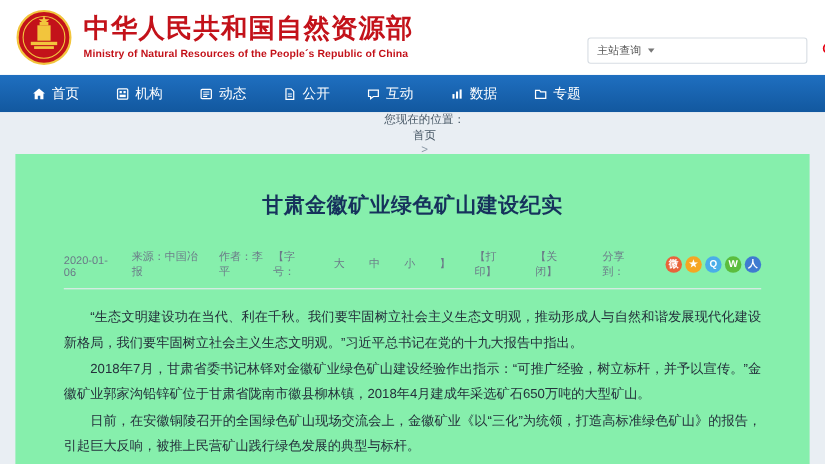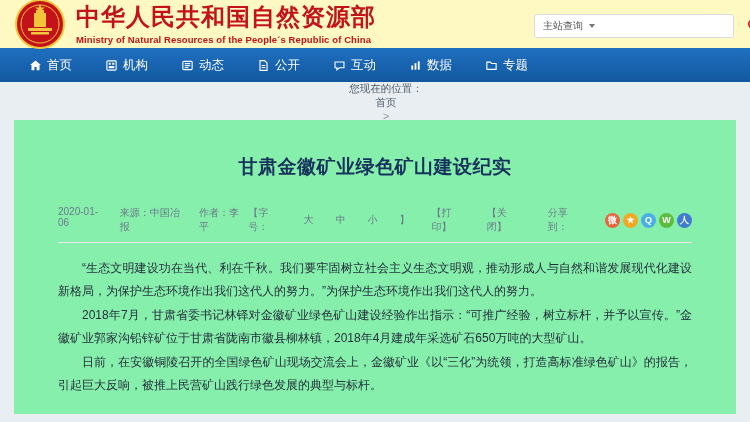--- a/index.html
+++ b/index.html
@@ -6,22 +6,22 @@
   html, body { margin: 0; padding: 0; }
   body {
     width: 750px; height: 422px;
     font-family: "Liberation Sans", sans-serif;
     background: #e9eef3;
     overflow: hidden;
   }
 
   
   .header {
-    background: #fef9c3;
-    height: 48px;
+    background: #ffffff;
+    height: 68px;
     display: flex;
     align-items: center;
     padding: 0 14px;
     position: relative;
   }
   .emblem {
     width: 52px; height: 52px;
     flex: 0 0 52px;
     position: relative;
     margin-right: 10px;
@@ -152,21 +152,21 @@
   }
   .meta-row {
     margin-top: 26px;
     display: flex;
     align-items: center;
     font-size: 10px;
     color: #6b7a88;
     border-bottom: 1px solid #e6eaee;
     padding-bottom: 8px;
   }
-  .meta-left { display: flex; gap: 14px; align-items: flex-start; }
+  .meta-left { display: flex; gap: 14px; align-items: flex-end; }
   .meta-right {
     margin-left: auto;
     display: flex;
     align-items: center;
     gap: 22px;
     font-size: 10px;
     color: #6b7a88;
   }
   .meta-right .mi { cursor: pointer; }
   .share-label { margin-left: 6px; }
@@ -333,17 +333,17 @@
         <span class="sicon" style="background:#e8643a">微</span>
         <span class="sicon" style="background:#f5a623">★</span>
         <span class="sicon" style="background:#4aaee8">Q</span>
         <span class="sicon" style="background:#5bbd3e">W</span>
         <span class="sicon" style="background:#3f7bd0">人</span>
       </span>
     </div>
   </div>
 
   <div class="article-body">
-    <p>“生态文明建设功在当代、利在千秋。我们要牢固树立社会主义生态文明观，推动形成人与自然和谐发展现代化建设新格局，为保护生态环境作出我们这代人的努力。”为保护生态环境作出我们这代人的努力。</p>
+    <p>“生态文明建设功在当代、利在千秋。我们要牢固树立社会主义生态文明观，推动形成人与自然和谐发展现代化建设新格局，我们要牢固树立社会主义生态文明观。”习近平总书记在党的十九大报告中指出。</p>
     <p>2018年7月，甘肃省委书记林铎对金徽矿业绿色矿山建设经验作出指示：“可推广经验，树立标杆，并予以宣传。”金徽矿业郭家沟铅锌矿位于甘肃省陇南市徽县柳林镇，2018年4月建成年采选矿石650万吨的大型矿山。</p>
     <p>日前，在安徽铜陵召开的全国绿色矿山现场交流会上，金徽矿业《以“三化”为统领，打造高标准绿色矿山》的报告，引起巨大反响，被推上民营矿山践行绿色发展的典型与标杆。</p>
   </div>
 </div>
 
 </body></html>

